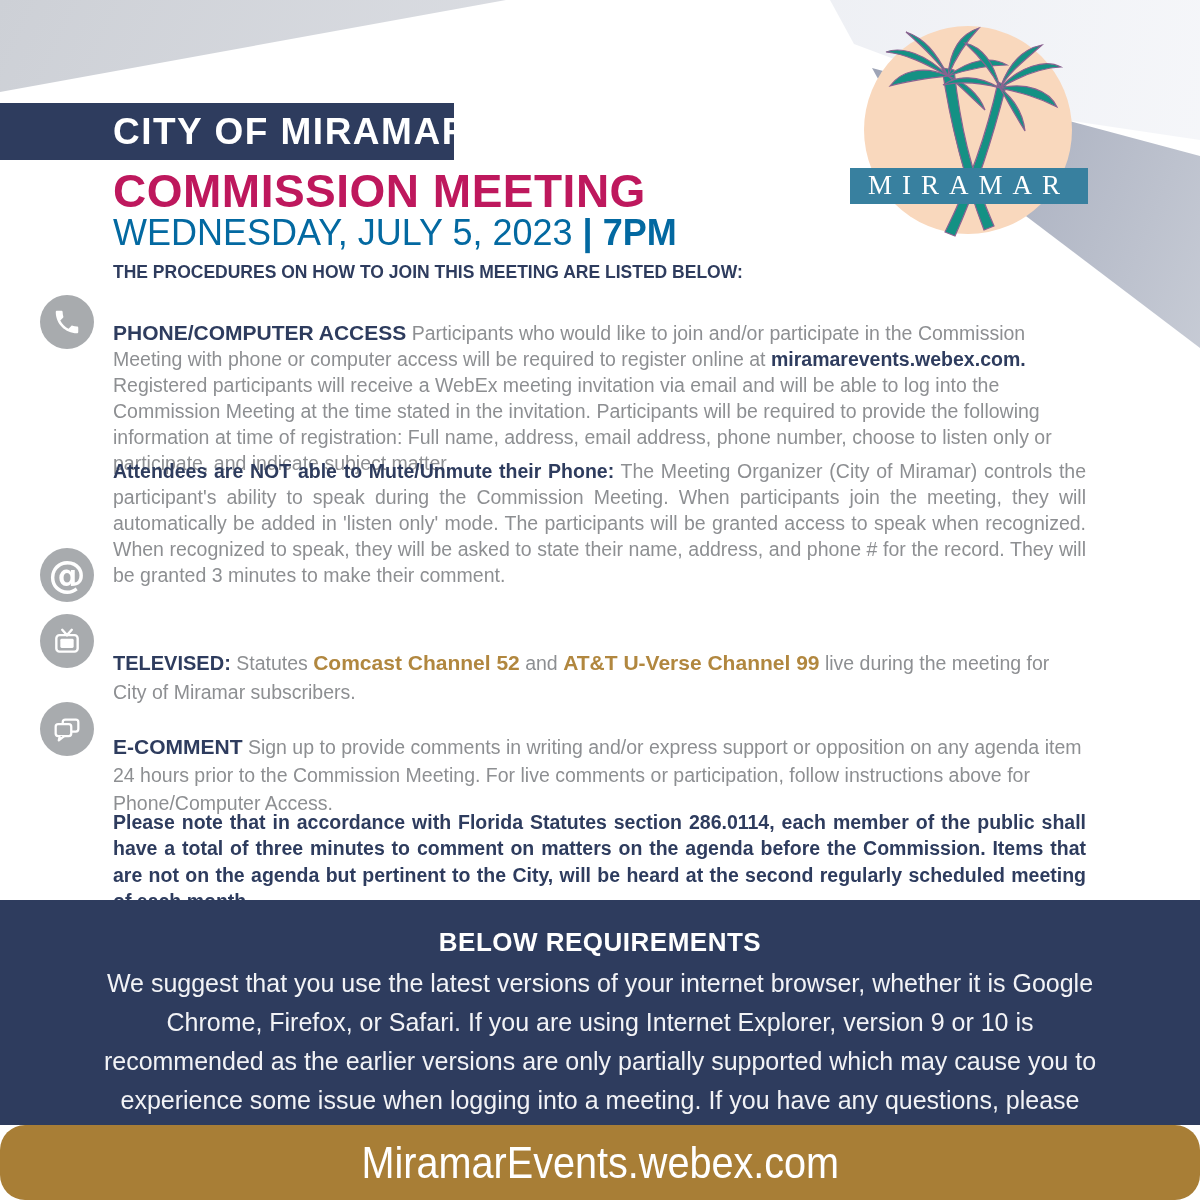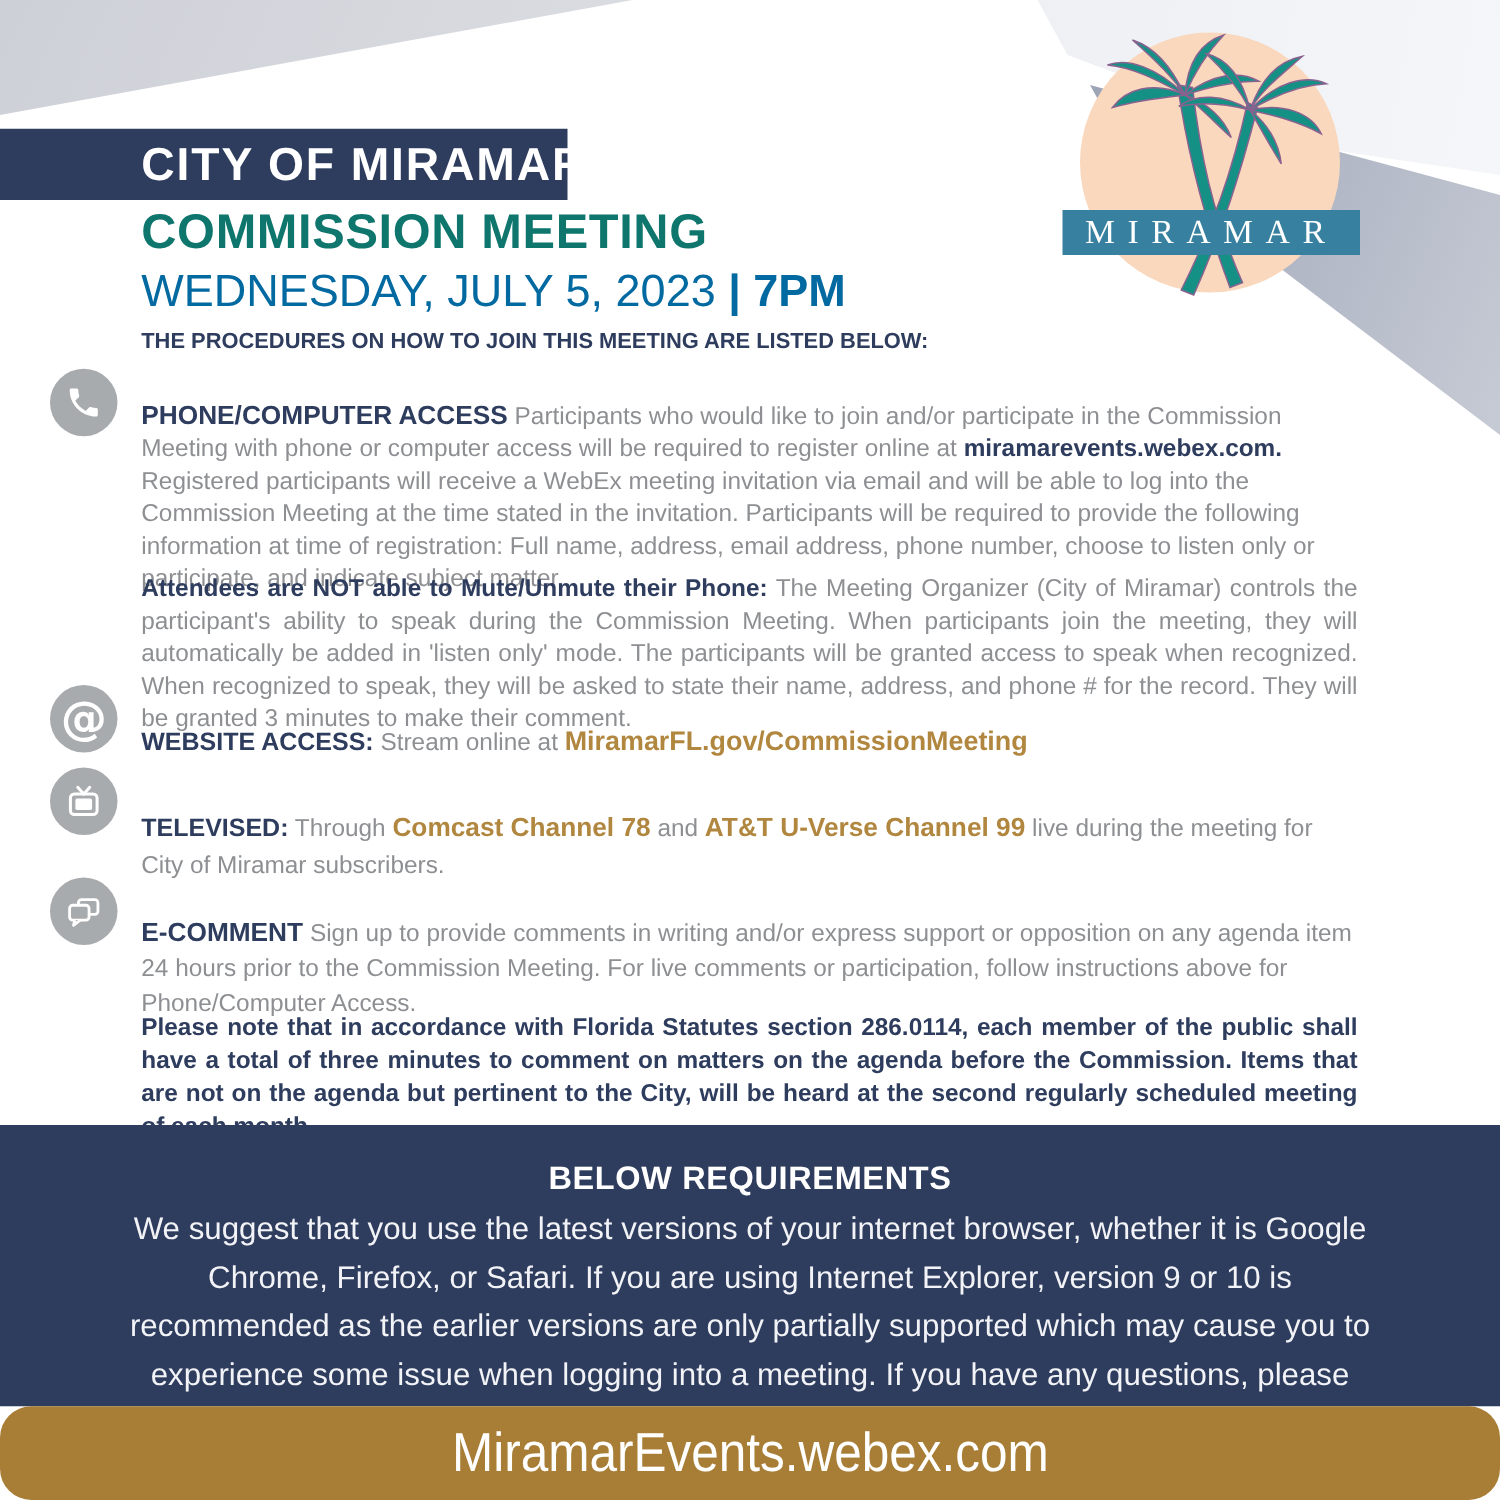--- a/index.html
+++ b/index.html
@@ -9,21 +9,21 @@
   .shape-topleft{background:linear-gradient(115deg,#cdd0d6 0%,#e2e4e9 60%,#f0f1f4 100%);
         clip-path:polygon(0 0,506px 0,0 92px);}
   .shape-topright{background:linear-gradient(100deg,#d7dae3 0%,#eceef3 55%,#f6f7fa 100%);
         clip-path:polygon(830px 0,1200px 0,1200px 140px,1052px 118px,854px 44px);}
   .shape-wedge{background:linear-gradient(112deg,#333f66 0%,#6a7590 38%,#9aa1b4 62%,#ccd0d9 100%);
         clip-path:polygon(872px 68px,1200px 156px,1200px 348px,902px 122px);}
   .logo-svg{position:absolute;left:848px;top:22px;width:240px;height:230px;}
   .navy-banner{position:absolute;left:0;top:103px;width:454px;height:57px;background:#2e3c5e;}
   .banner-title{position:absolute;left:113px;top:0;line-height:57px;color:#ffffff;
         font-size:37px;font-weight:800;letter-spacing:1.5px;white-space:nowrap;}
-  .subtitle{position:absolute;left:113px;top:164px;color:#0f766e;font-size:39px;
+  .subtitle{position:absolute;left:113px;top:164px;color:#be185d;font-size:46px;
         font-weight:800;letter-spacing:0.5px;white-space:nowrap;}
   .date-line{position:absolute;left:113px;top:212px;color:#0369a1;font-size:36px;
         font-weight:300;white-space:nowrap;}
   .date-line .bold{font-weight:800;}
   .intro{position:absolute;left:113px;top:262px;color:#2e3c5e;font-size:17.5px;font-weight:700;text-align:center;}
   .icon-circle{position:absolute;left:40px;width:54px;height:54px;border-radius:50%;
         background:#a8abae;display:flex;align-items:center;justify-content:center;}
   .at-glyph{color:#ffffff;font-size:37px;font-weight:700;font-family:"DejaVu Sans",sans-serif;
         line-height:1;margin-top:-2px;}
   .para{position:absolute;left:113px;width:973px;color:#8d8f92;font-size:19.5px;line-height:26px;}
@@ -83,30 +83,29 @@
         <path fill="#ffffff" d="M6.62 10.79c1.44 2.83 3.76 5.14 6.59 6.59l2.2-2.2c.27-.27.67-.36 1.02-.24 1.12.37 2.33.57 3.57.57.55 0 1 .45 1 1V20c0 .55-.45 1-1 1-9.39 0-17-7.61-17-17 0-.55.45-1 1-1h3.5c.55 0 1 .45 1 1 0 1.25.2 2.45.57 3.57.11.35.03.74-.25 1.02l-2.2 2.2z"></path>
       </svg>
   </div>
   <p class="para" style="top:300px;"><span class="navy-title">PHONE/COMPUTER ACCESS</span><span> Participants who would like to join and/or participate in the Commission Meeting with phone or computer access will be required to register online at </span><b>miramarevents.webex.com.</b><span> Registered participants will receive a WebEx meeting invitation via email and will be able to log into the Commission Meeting at the time stated in the invitation.  Participants will be required to provide the following information at time of registration: Full name, address, email address, phone number, choose to listen only or participate, and indicate subject matter.</span></p>
 
   <p class="para justify" style="top:438px;"><b>Attendees are NOT able to Mute/Unmute their Phone:</b><span> The Meeting Organizer (City of Miramar) controls the participant's ability to speak during the Commission Meeting. When participants join the meeting, they will automatically be added in 'listen only' mode. The participants will be granted access to speak when recognized. When recognized to speak, they will be asked to state their name, address, and phone # for the record. They will be granted 3 minutes to make their comment.</span></p>
 
   <div class="icon-circle" style="top:548px;">
     <span class="at-glyph">@</span>
   </div>
-  <p class="para" style="top:560px;"><span class="navy-title" style="font-size:20px;">WEBSITE ACCESS:</span><span> Stream online at  </span><span class="gold-lg">MiramarFL.gov/CommissionMeeting</span></p>
 
   <div class="icon-circle" style="top:614px;">
     <svg width="32" height="32" viewBox="0 0 24 24" fill="none" stroke="#ffffff" stroke-width="1.8" stroke-linecap="round">
       <path d="M8.4 3.6 L12 7.6 L15.6 3.6"></path>
       <rect x="4" y="7.6" width="16" height="12.4" rx="2.4"></rect>
       <rect x="7" y="10.4" width="10" height="6.8" rx="1" fill="#ffffff" stroke="none"></rect>
     </svg>
   </div>
-  <p class="para" style="top:628px;line-height:29.5px;"><span class="navy-title" style="font-size:20px;">TELEVISED:</span><span>  Through </span><span class="gold" style="font-size:21px;">Comcast Channel 78</span><span> and </span><span class="gold" style="font-size:21px;">AT&amp;T U-Verse Channel 99</span><span> live during the meeting for City of Miramar subscribers.</span></p>
+  <p class="para" style="top:628px;line-height:29.5px;"><span class="navy-title" style="font-size:20px;">TELEVISED:</span><span>  Statutes </span><span class="gold" style="font-size:21px;">Comcast Channel 52</span><span> and </span><span class="gold" style="font-size:21px;">AT&amp;T U-Verse Channel 99</span><span> live during the meeting for City of Miramar subscribers.</span></p>
 
   <div class="icon-circle" style="top:702px;">
     <svg width="34" height="34" viewBox="0 0 24 24" fill="none" stroke="#ffffff" stroke-width="1.6" stroke-linejoin="round">
       <rect x="9" y="5.4" width="11" height="8.4" rx="1.8"></rect>
       <rect x="4" y="8.6" width="11" height="8.4" rx="1.8" fill="#a8abae"></rect>
       <path d="M7 17 L6.2 20 L10 17" fill="#a8abae"></path>
     </svg>
   </div>
   <p class="para" style="top:713px;line-height:28px;"><span class="navy-title">E-COMMENT</span><span> Sign up to provide comments in writing and/or  express support or opposition on any agenda item 24 hours prior to the Commission Meeting. For live comments or participation, follow instructions above for Phone/Computer Access.</span></p>
 

